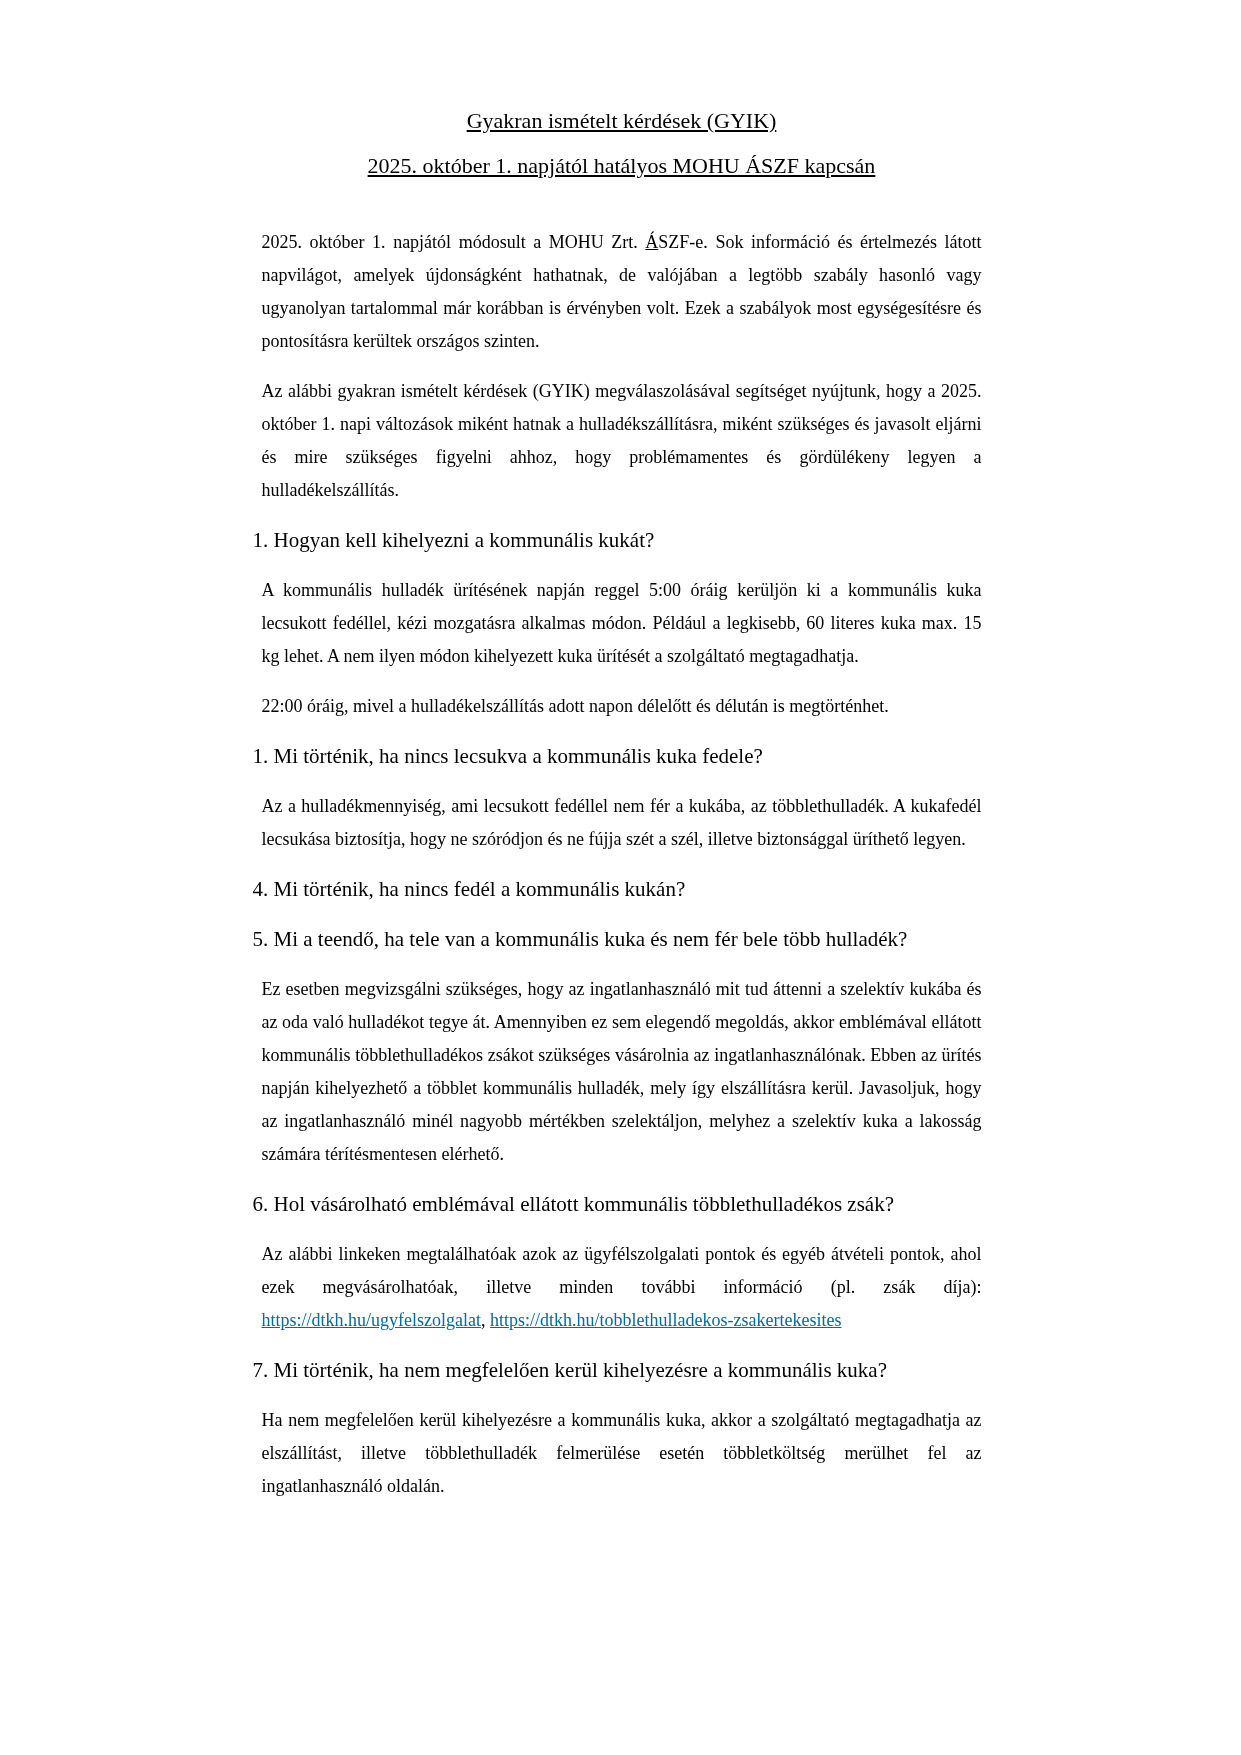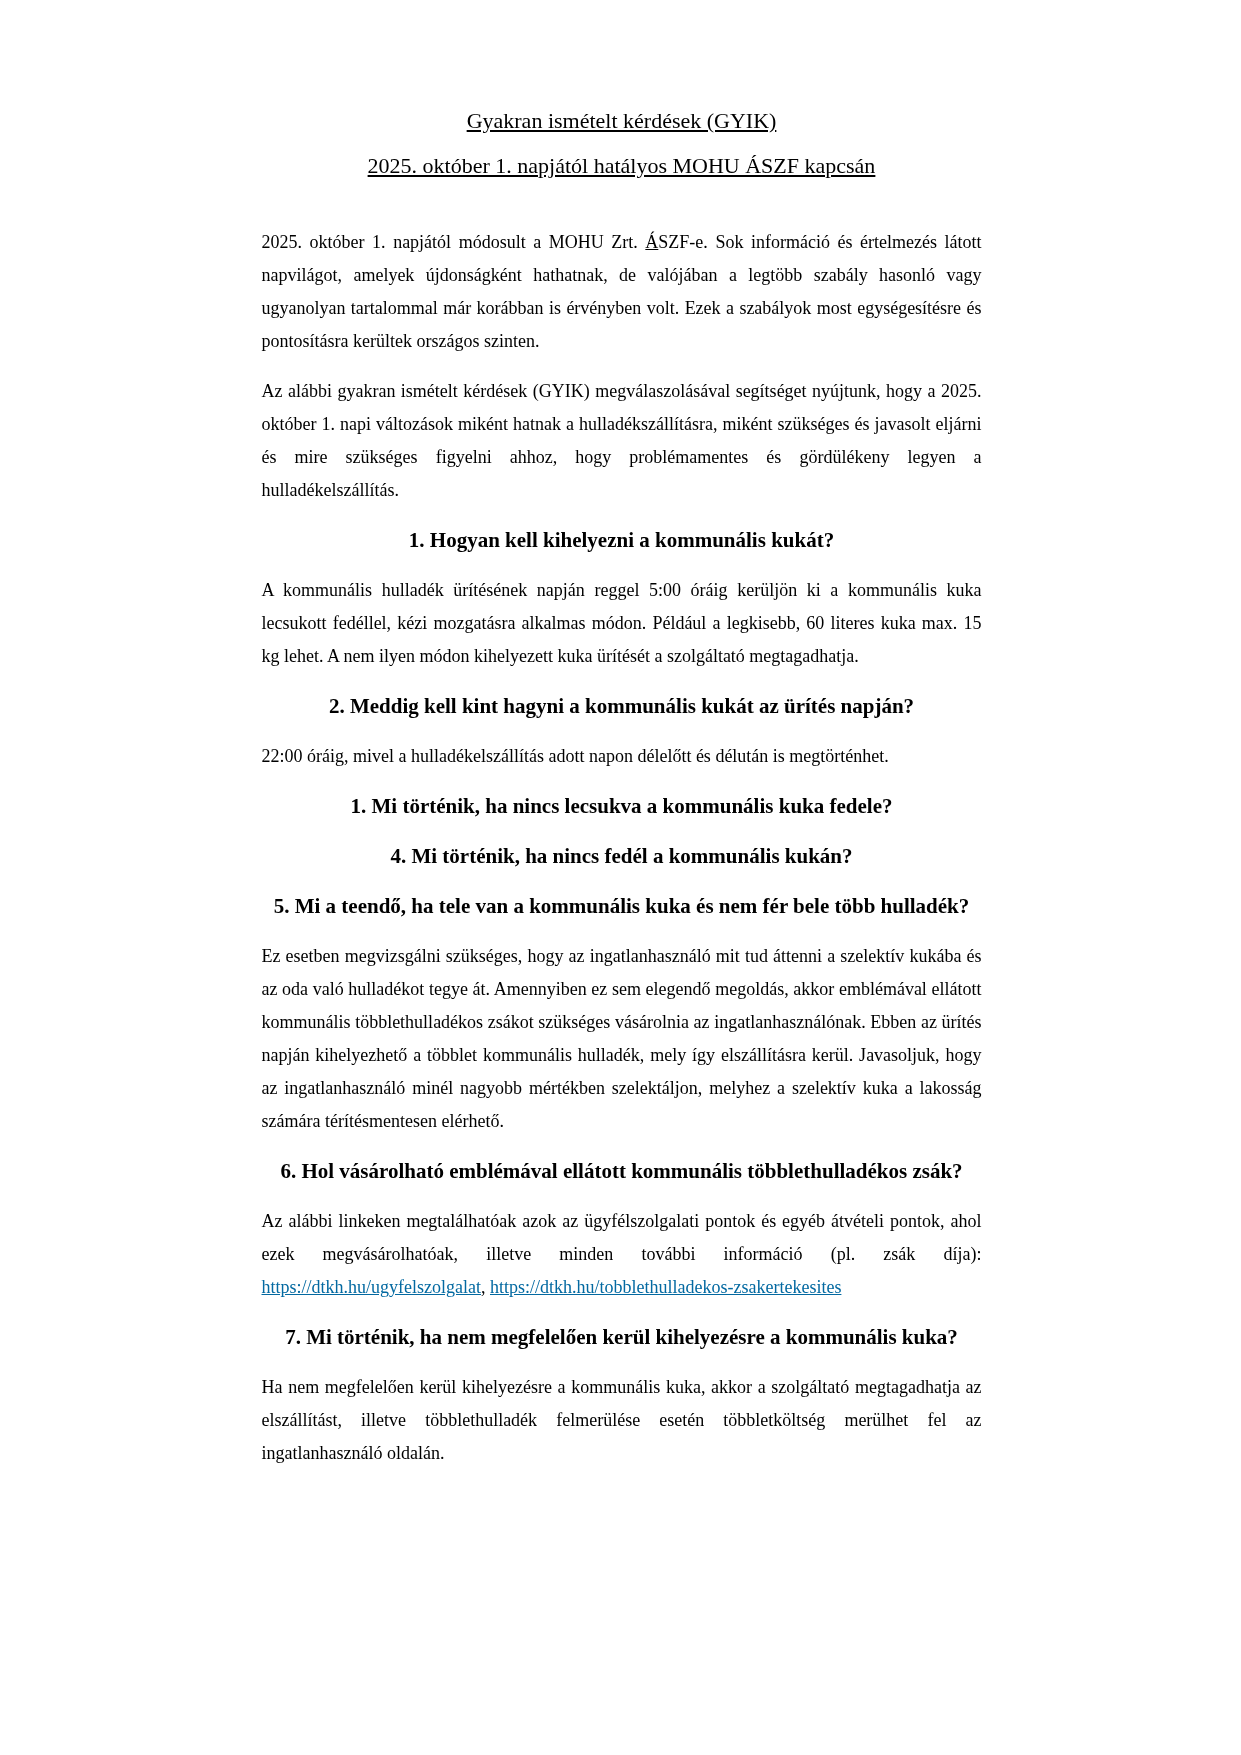--- a/index.html
+++ b/index.html
@@ -34,22 +34,22 @@
     line-height: 33px;
     text-align: justify;
     margin: 17px 9px;
   }
   .para.first {
     margin-top: 38px;
   }
   .q {
     font-size: 21px;
     line-height: 33px;
-    font-weight: bold;
-    text-align: center;
+    font-weight: normal;
+    text-align: left;
     margin: 17px 0;
   }
   .u {
     text-decoration: underline;
   }
   .link {
     color: #0369a1;
     text-decoration: underline;
     cursor: pointer;
   }
@@ -64,24 +64,24 @@
     <span class="title-line">2025. október 1. napjától hatályos MOHU ÁSZF kapcsán</span>
   </h1>
 
   <p class="para first"><span>2025. október 1. napjától módosult a MOHU Zrt. </span><span class="u">Á</span><span>SZF-e. Sok információ és értelmezés látott napvilágot, amelyek újdonságként hathatnak, de valójában a legtöbb szabály hasonló vagy ugyanolyan tartalommal már korábban is érvényben volt. Ezek a szabályok most egységesítésre és pontosításra kerültek országos szinten.</span></p>
 
   <p class="para">Az alábbi gyakran ismételt kérdések (GYIK) megválaszolásával segítséget nyújtunk, hogy a 2025. október 1. napi változások miként hatnak a hulladékszállításra, miként szükséges és javasolt eljárni és mire szükséges figyelni ahhoz, hogy problémamentes és gördülékeny legyen a hulladékelszállítás.</p>
 
   <h2 class="q">1. Hogyan kell kihelyezni a kommunális kukát?</h2>
   <p class="para">A kommunális hulladék ürítésének napján reggel 5:00 óráig kerüljön ki a kommunális kuka lecsukott fedéllel, kézi mozgatásra alkalmas módon. Például a legkisebb, 60 literes kuka max. 15 kg lehet. A nem ilyen módon kihelyezett kuka ürítését a szolgáltató megtagadhatja.</p>
 
-  <h2 class="q">2. Meddig kell kint hagyni a kommunális kukát az ürítés napján?</h2>
   <p class="para">22:00 óráig, mivel a hulladékelszállítás adott napon délelőtt és délután is megtörténhet.</p>
 
   <h2 class="q">1. Mi történik, ha nincs lecsukva a kommunális kuka fedele?</h2>
+  <p class="para">Az a hulladékmennyiség, ami lecsukott fedéllel nem fér a kukába, az többlethulladék. A kukafedél lecsukása biztosítja, hogy ne szóródjon és ne fújja szét a szél, illetve biztonsággal üríthető legyen.</p>
 
   <h2 class="q">4. Mi történik, ha nincs fedél a kommunális kukán?</h2>
 
   <h2 class="q">5. Mi a teendő, ha tele van a kommunális kuka és nem fér bele több hulladék?</h2>
   <p class="para">Ez esetben megvizsgálni szükséges, hogy az ingatlanhasználó mit tud áttenni a szelektív kukába és az oda való hulladékot tegye át. Amennyiben ez sem elegendő megoldás, akkor emblémával ellátott kommunális többlethulladékos zsákot szükséges vásárolnia az ingatlanhasználónak. Ebben az ürítés napján kihelyezhető a többlet kommunális hulladék, mely így elszállításra kerül. Javasoljuk, hogy az ingatlanhasználó minél nagyobb mértékben szelektáljon, melyhez a szelektív kuka a lakosság számára térítésmentesen elérhető.</p>
 
   <h2 class="q">6. Hol vásárolható emblémával ellátott kommunális többlethulladékos zsák?</h2>
   <p class="para"><span>Az alábbi linkeken megtalálhatóak azok az ügyfélszolgalati pontok és egyéb átvételi pontok, ahol ezek megvásárolhatóak, illetve minden további információ (pl. zsák díja): </span><a class="link" href="#">https://dtkh.hu/ugyfelszolgalat</a><span>, </span><a class="link" href="#">https://dtkh.hu/tobblethulladekos-zsakertekesites</a></p>
 
   <h2 class="q">7. Mi történik, ha nem megfelelően kerül kihelyezésre a kommunális kuka?</h2>

